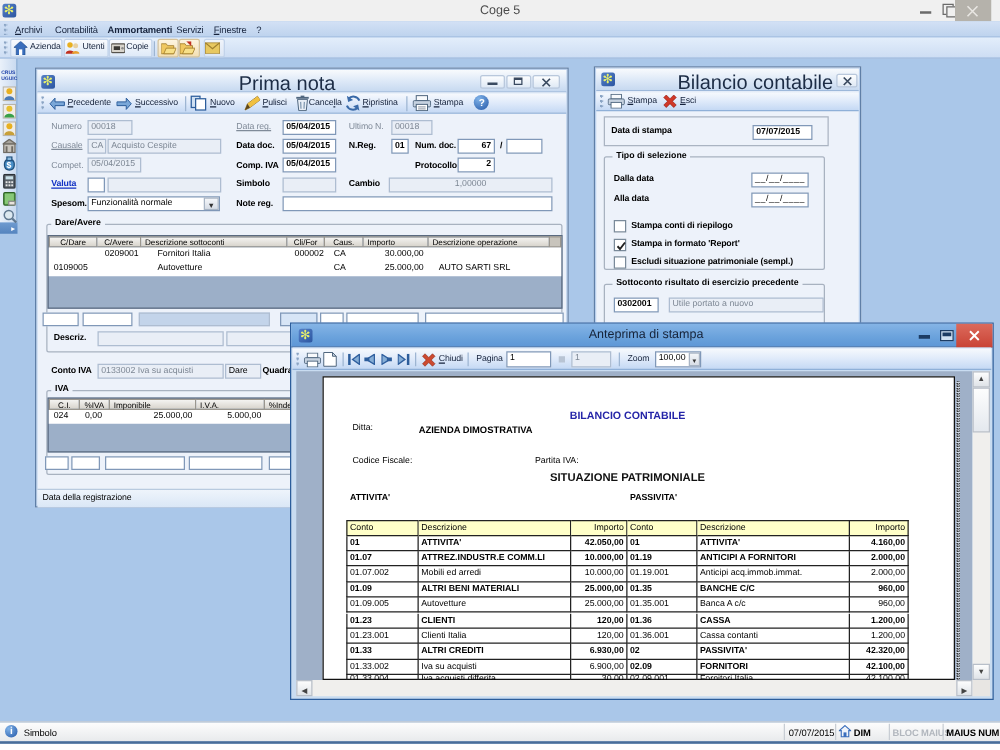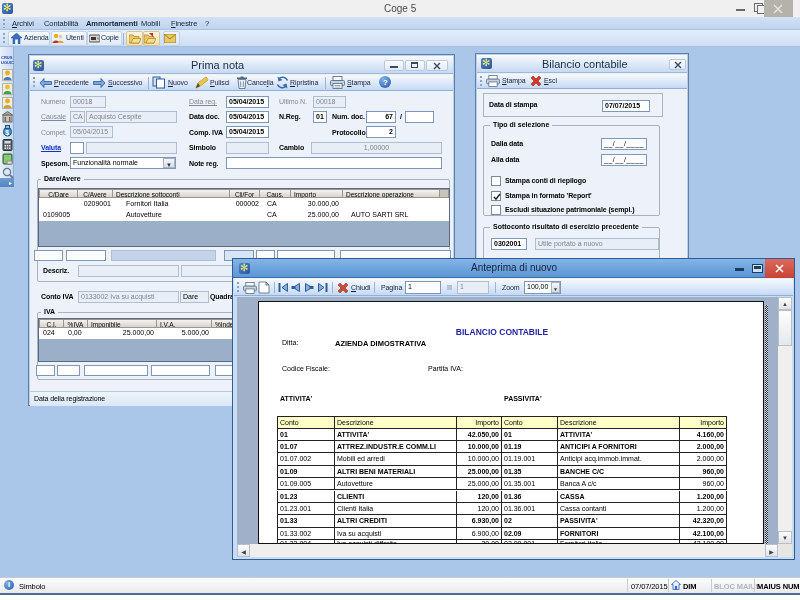--- a/index.html
+++ b/index.html
@@ -6,21 +6,21 @@
 html,body { width:800px; height:600px; overflow:hidden; }
 body { font-family:"Liberation Sans", sans-serif; font-size:7px; position:relative; background:#fff; }
 .abs { position:absolute; }
 .lbl { position:absolute; font-size:7px; letter-spacing:-0.1px; color:#000; white-space:nowrap; }
 .b { font-weight:bold; }
 .gray { color:#808b99; }
 .fld { position:absolute; background:#fff; border:1px solid #8098b8; font-size:7px; color:#000; white-space:nowrap; overflow:hidden; padding:1px 2px 0 2px; height:12px; }
 .dis { background:#e9eef6; border:1px solid #aebdd1; color:#7d8794; }
 .win { position:absolute; background:#edf2fa; border:1px solid #5f7fa7; box-shadow:0 0 0 1px #b9cfec inset; }
 .ctb { position:absolute; left:1px; right:1px; top:1px; height:18px; background:linear-gradient(#f8fafd,#dce8f7 55%,#c7d9f0); border-bottom:1px solid #9db8da; }
-.ctb .ttl { position:absolute; top:3px; font-size:11px; color:#1c2c45; }
+.ctb .ttl { position:absolute; top:3px; font-size:16px; color:#1c2c45; }
 .cico { position:absolute; width:11px; height:11px; border-radius:2px; background:linear-gradient(135deg,#5580c8,#2c56a0); overflow:hidden; }
 .cico i { position:absolute; left:1px; top:-1px; color:#e8f06a; font-size:10px; font-style:normal; }
 .tbar { position:absolute; background:linear-gradient(#f6f9fd,#dfeafa 50%,#c5d9f4); border-bottom:1px solid #8fb0d8; border-top:1px solid #e8f0fa; }
 .grip { position:absolute; width:3px; background-image:radial-gradient(circle at 1px 1px,#8aa4c4 1px,transparent 1.2px); background-size:3px 4px; }
 .tsep { position:absolute; width:1px; background:#9db5d2; }
 .titm { position:absolute; font-size:7px; letter-spacing:-0.1px; color:#16233c; white-space:nowrap; }
 .titm u, .lbl u { text-decoration:underline; }
 .gbox { position:absolute; border:1px solid #a8b2c0; border-radius:2px; }
 .glab { position:absolute; background:#edf2fa; padding:0 3px; font-size:7px; font-weight:bold; color:#000; top:-5px; }
 .ghead { position:absolute; background:linear-gradient(#f4f3f1,#d8d4cc); border:1px solid #9a968e; border-left:none; font-size:6.5px; color:#000; padding-top:1px; text-align:center; height:9px; top:0; }
@@ -43,21 +43,21 @@
 <div class="abs" style="left:764px;top:0;width:29px;height:17px;background:#b5b2ab;"></div>
 <svg class="abs" style="left:773px;top:4px;" width="10" height="10" viewBox="0 0 10 10">
     <path d="M1 1 L9 9 M9 1 L1 9" stroke="#e8e6e2" stroke-width="1.3"></path>
   </svg>
 
 <div class="abs" style="left:0;top:17px;width:800px;height:13px;background:linear-gradient(#d3e1f5,#bed3ee);border-bottom:1px solid #aac2e2;"></div>
 <div class="grip" style="left:3px;top:19px;height:9px;"></div>
 <div class="titm" style="left:12px;top:19px;font-size:7.5px;"><u>A</u>rchivi</div>
 <div class="titm" style="left:44px;top:19px;font-size:7.5px;">Contabilità</div>
 <div class="titm" style="left:86px;top:19px;font-size:7.5px;font-weight:bold;">Ammortamenti</div>
-<div class="titm" style="left:141px;top:19px;font-size:7.5px;">Mobili</div>
+<div class="titm" style="left:141px;top:19px;font-size:7.5px;">Servizi</div>
 <div class="titm" style="left:171px;top:19px;font-size:7.5px;"><u>F</u>inestre</div>
 <div class="titm" style="left:205px;top:19px;font-size:7.5px;">?</div>
 
 <div class="abs" style="left:0;top:30px;width:800px;height:17px;background:linear-gradient(#e3eefb,#cdddf3);border-bottom:1px solid #a8c0e0;"></div>
 <div class="grip" style="left:3px;top:33px;height:11px;"></div>
 <div class="abs" style="left:8px;top:31px;width:42px;height:15px;border:1px solid #c2d3ea;border-radius:2px;background:linear-gradient(#f8fafd,#dfeaf8);"></div>
 <div class="abs" style="left:51px;top:31px;width:36px;height:15px;border:1px solid #c2d3ea;border-radius:2px;background:linear-gradient(#f8fafd,#dfeaf8);"></div>
 <div class="abs" style="left:87px;top:31px;width:35px;height:15px;border:1px solid #c2d3ea;border-radius:2px;background:linear-gradient(#f8fafd,#dfeaf8);"></div>
 <div class="abs" style="left:126px;top:31px;width:17px;height:15px;border:1px solid #d8c49a;border-radius:2px;background:linear-gradient(#fdf4e0,#f4e0b4);"></div>
 <div class="abs" style="left:143px;top:31px;width:17px;height:15px;border:1px solid #d8c49a;border-radius:2px;background:linear-gradient(#fdf4e0,#f4e0b4);"></div>
@@ -394,21 +394,21 @@
  <div class="fld" style="left:15px;top:184px;width:36px;font-weight:bold;">0302001</div>
  <div class="fld dis" style="left:59px;top:184px;width:124px;">Utile portato a nuovo</div>
 </div>
 
 <div id="anteprima" class="abs" style="left:232px;top:258px;width:563px;height:302px;background:#c9dcf1;border:1px solid #2c5d9b;">
 
  <div class="abs" style="left:0;top:0;width:561px;height:19px;background:linear-gradient(#85b4e6,#6aa2dc 60%,#5e97d6);border-bottom:1px solid #3c6ca8;"></div>
  <div class="cico" style="left:6px;top:4px;">
       <i>✻</i>
     </div>
- <div class="abs" style="left:238px;top:3px;font-size:10px;color:#152238;">Anteprima di nuovo</div>
+ <div class="abs" style="left:238px;top:3px;font-size:10px;color:#152238;">Anteprima di stampa</div>
  <div class="abs" style="left:502px;top:9px;width:9px;height:3px;background:#1c3c64;"></div>
  <div class="abs" style="left:519px;top:5px;width:11px;height:9px;border:1px solid #1c3c64;background:#cfe0f2;"></div>
  <div class="abs" style="left:521px;top:7px;width:7px;height:3px;background:#1c3c64;"></div>
  <div class="abs" style="left:532px;top:0;width:29px;height:19px;background:linear-gradient(#dc6a5c,#c94335);"></div>
  <svg class="abs" style="left:542px;top:5px;" width="9" height="9" viewBox="0 0 9 9">
       <path d="M1 1 L8 8 M8 1 L1 8" stroke="#fff" stroke-width="1.5"></path>
     </svg>
 
  <div class="tbar" style="left:1px;right:1px;top:19px;height:18px;"></div>
  <div class="grip" style="left:4px;top:23px;height:11px;"></div>
@@ -454,20 +454,21 @@
  <div class="abs" style="left:318px;top:23px;width:9px;height:11px;background:linear-gradient(#f4f6f9,#d7dde6);border:1px solid #a8b4c4;font-size:5px;color:#333;text-align:center;padding-top:3px;">▼</div>
 
  <div class="abs" style="left:4px;top:38px;width:541px;height:247px;background:#9fb0c8;overflow:hidden;">
 
    <div class="abs" style="left:21px;top:4px;width:506px;height:243px;background:#fff;border:1px solid #111;">
      <div class="abs b" style="left:0;top:25px;width:486px;text-align:center;font-size:8.5px;color:#2525a8;">BILANCIO CONTABILE</div>
      <div class="abs" style="left:23px;top:37px;font-size:7px;">Ditta:</div>
      <div class="abs b" style="left:76px;top:37px;font-size:7.5px;">AZIENDA DIMOSTRATIVA</div>
      <div class="abs" style="left:23px;top:63px;font-size:7px;">Codice Fiscale:</div>
      <div class="abs" style="left:169px;top:63px;font-size:7px;">Partita IVA:</div>
+     <div class="abs b" style="left:0;top:75px;width:486px;text-align:center;font-size:9px;color:#111;">SITUAZIONE PATRIMONIALE</div>
      <div class="abs b" style="left:21px;top:93px;font-size:7px;">ATTIVITA'</div>
      <div class="abs b" style="left:245px;top:93px;font-size:7px;">PASSIVITA'</div>
      <div id="report">
           <div style="left:18px;top:114px;width:58px;height:12.5px;border-right:1px solid #222;border-bottom:1px solid #222;border-left:1px solid #222;border-top:1px solid #222;background:#ffffc8;font-size:7px;padding:2px 2px 0 2px;white-space:nowrap;overflow:hidden;position:absolute;">Conto</div>
           <div style="left:76px;top:114px;width:122px;height:12.5px;border-right:1px solid #222;border-bottom:1px solid #222;border-top:1px solid #222;background:#ffffc8;font-size:7px;padding:2px 2px 0 2px;white-space:nowrap;overflow:hidden;position:absolute;">Descrizione</div>
           <div style="left:198px;top:114px;width:45px;height:12.5px;border-right:1px solid #222;border-bottom:1px solid #222;border-top:1px solid #222;background:#ffffc8;font-size:7px;padding:2px 2px 0 2px;white-space:nowrap;overflow:hidden;position:absolute;text-align:right;">Importo</div>
           <div style="left:243px;top:114px;width:56px;height:12.5px;border-right:1px solid #222;border-bottom:1px solid #222;border-top:1px solid #222;background:#ffffc8;font-size:7px;padding:2px 2px 0 2px;white-space:nowrap;overflow:hidden;position:absolute;">Conto</div>
           <div style="left:299px;top:114px;width:122px;height:12.5px;border-right:1px solid #222;border-bottom:1px solid #222;border-top:1px solid #222;background:#ffffc8;font-size:7px;padding:2px 2px 0 2px;white-space:nowrap;overflow:hidden;position:absolute;">Descrizione</div>
           <div style="left:421px;top:114px;width:47px;height:12.5px;border-right:1px solid #222;border-bottom:1px solid #222;border-top:1px solid #222;background:#ffffc8;font-size:7px;padding:2px 2px 0 2px;white-space:nowrap;overflow:hidden;position:absolute;text-align:right;">Importo</div>
           <div style="left:18px;top:126.5px;width:58px;height:12.4px;border-right:1px solid #222;border-bottom:1px solid #222;border-left:1px solid #222;font-size:7px;padding:2px 2px 0 2px;white-space:nowrap;overflow:hidden;position:absolute;font-weight:bold;">01</div>

